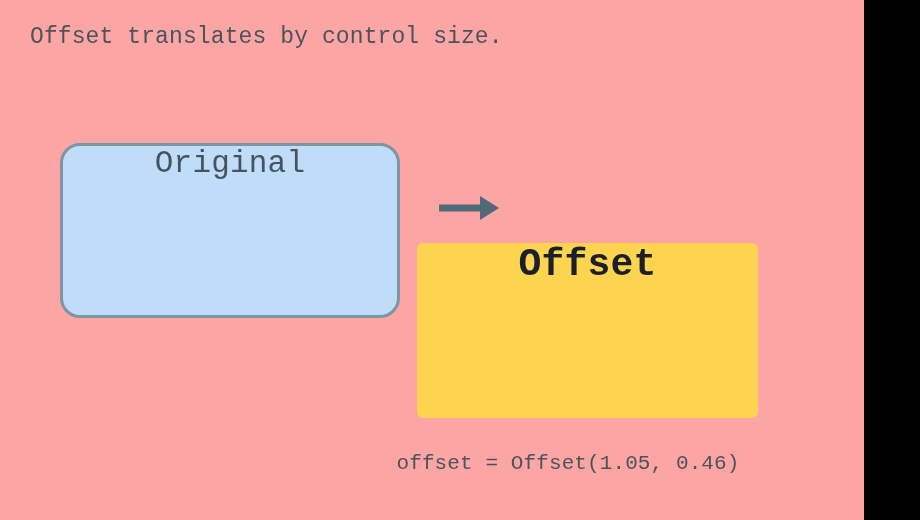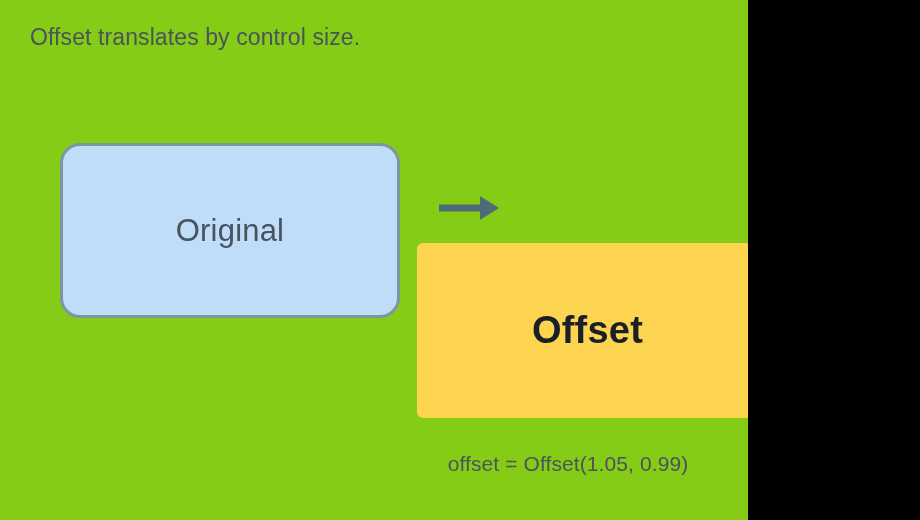--- a/index.html
+++ b/index.html
@@ -2,46 +2,46 @@
 <html><head>
 <meta charset="utf-8">
 <style>
   html, body {
     margin: 0;
     padding: 0;
     background: #000000;
   }
   #stage {
     position: relative;
-    width: 748px;
+    width: 864px;
     height: 520px;
-    background: #84cc16;
+    background: #fca5a5;
     overflow: hidden;
-    font-family: Liberation Sans, sans-serif;
+    font-family: Liberation Mono, monospace;
   }
 
   
   #title {
     position: absolute;
     left: 30px;
     top: 22px;
     font-size: 23px;
     line-height: 30px;
     font-weight: 400;
     letter-spacing: 0.1px;
     color: #4b535d;
     white-space: nowrap;
   }
 
   
   .box {
     position: absolute;
     box-sizing: border-box;
     display: flex;
-    align-items: center;
+    align-items: flex-start;
     justify-content: center;
   }
 
   #original-box {
     left: 60px;
     top: 143px;
     width: 340px;
     height: 175px;
     background: #bfddf8;
     border: 3px solid #7e95a3;
@@ -110,15 +110,15 @@
   <div id="arrow">
     <svg width="66" height="36" viewBox="0 0 66 36" xmlns="http://www.w3.org/2000/svg">
       <path d="M2 14.5 H43 V6 L62 18 L43 30 V21.5 H2 Z" fill="#4f6a78"></path>
     </svg>
   </div>
 
   <div class="box" id="offset-box">
     <span id="offset-label">Offset</span>
   </div>
 
-  <div id="caption">offset = Offset(1.05, 0.99)</div>
+  <div id="caption">offset = Offset(1.05, 0.46)</div>
 
 </div>
 
 </body></html>

